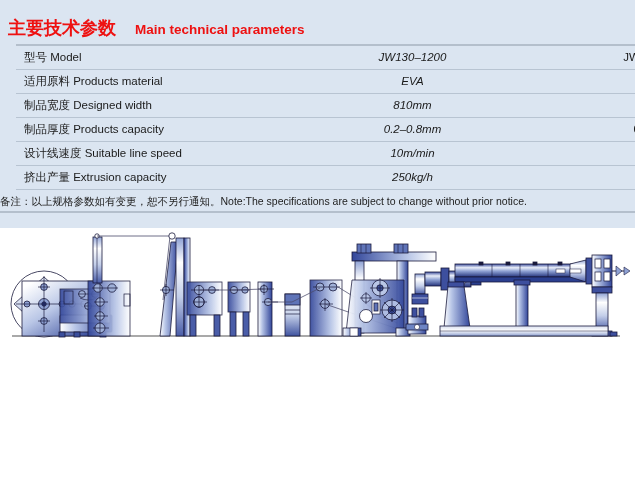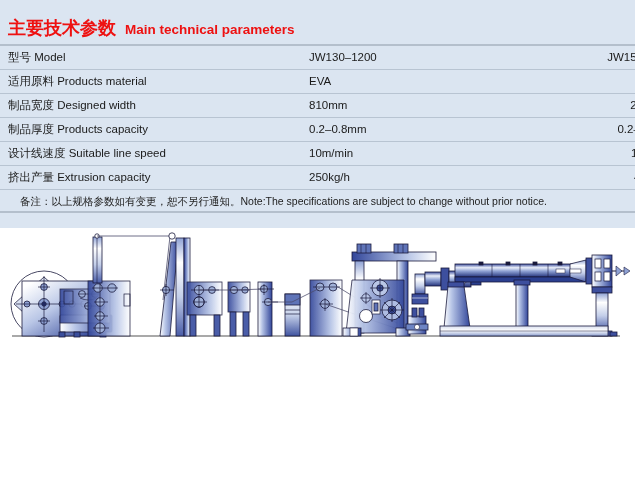--- a/index.html
+++ b/index.html
@@ -35,26 +35,26 @@
     font-size: 13.5px;
     letter-spacing: 0px;
   }
   .spec-title .cn {
     font-size: 18px;
     font-weight: bold;
   }
   .spec-title .en {
     font-size: 13.5px;
     font-weight: bold;
-    margin-left: 9px;
+    margin-left: 19px;
   }
 
   .table-wrap {
     position: absolute;
-    left: 0;
+    left: 16px;
     top: 44px;
     width: 587px;
   }
 
   table.spec-table {
     width: 635px;
     border-collapse: collapse;
     table-layout: fixed;
     font-size: 11.5px;
     color: #1a1a1a;
@@ -68,33 +68,33 @@
   table.spec-table td {
     border-bottom: 1px solid #b8c4d2;
     padding: 0 8px;
     vertical-align: middle;
     line-height: 23px;
     height: 23px;
     white-space: nowrap;
     overflow: hidden;
   }
   td.c-label { width: 285px; text-align: left; }
-  td.c-a     { width: 175px; text-align: left; }
+  td.c-a     { width: 175px; text-align: center; font-style: italic; }
   td.c-b     { width: 175px; text-align: right; padding-right: 12px; }
 
   .note-row {
     position: absolute;
     left: 0;
     top: 192px;
     width: 635px;
     height: 20px;
   }
   .note-text {
     position: absolute;
-    left: 20px;
+    left: 0;
     top: 0;
     line-height: 18px;
     font-size: 10.5px;
     color: #222;
     white-space: nowrap;
   }
   .note-underline {
     position: absolute;
     left: 0;
     top: 19px;

